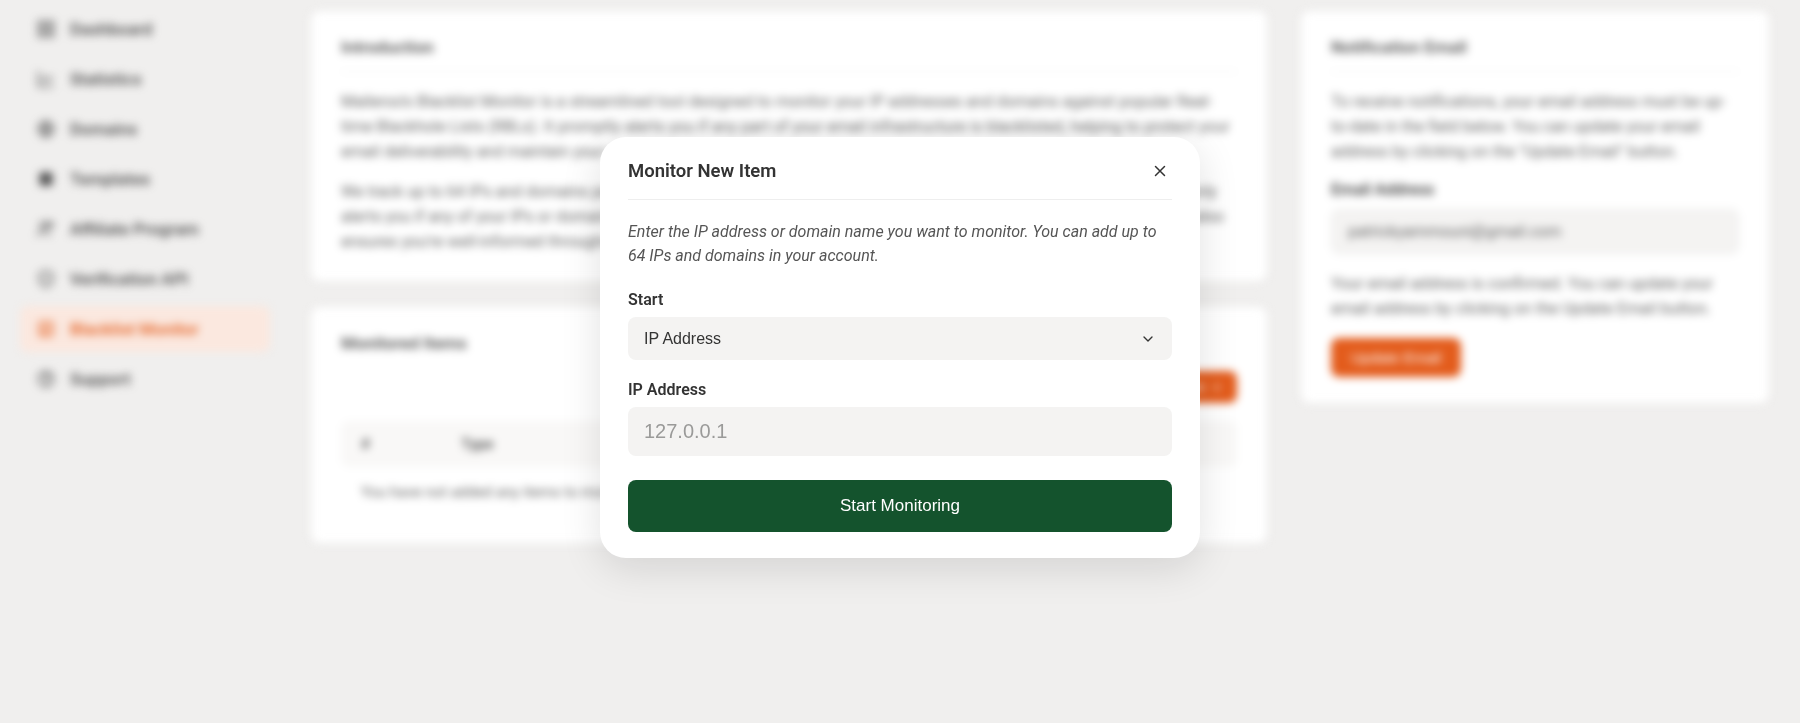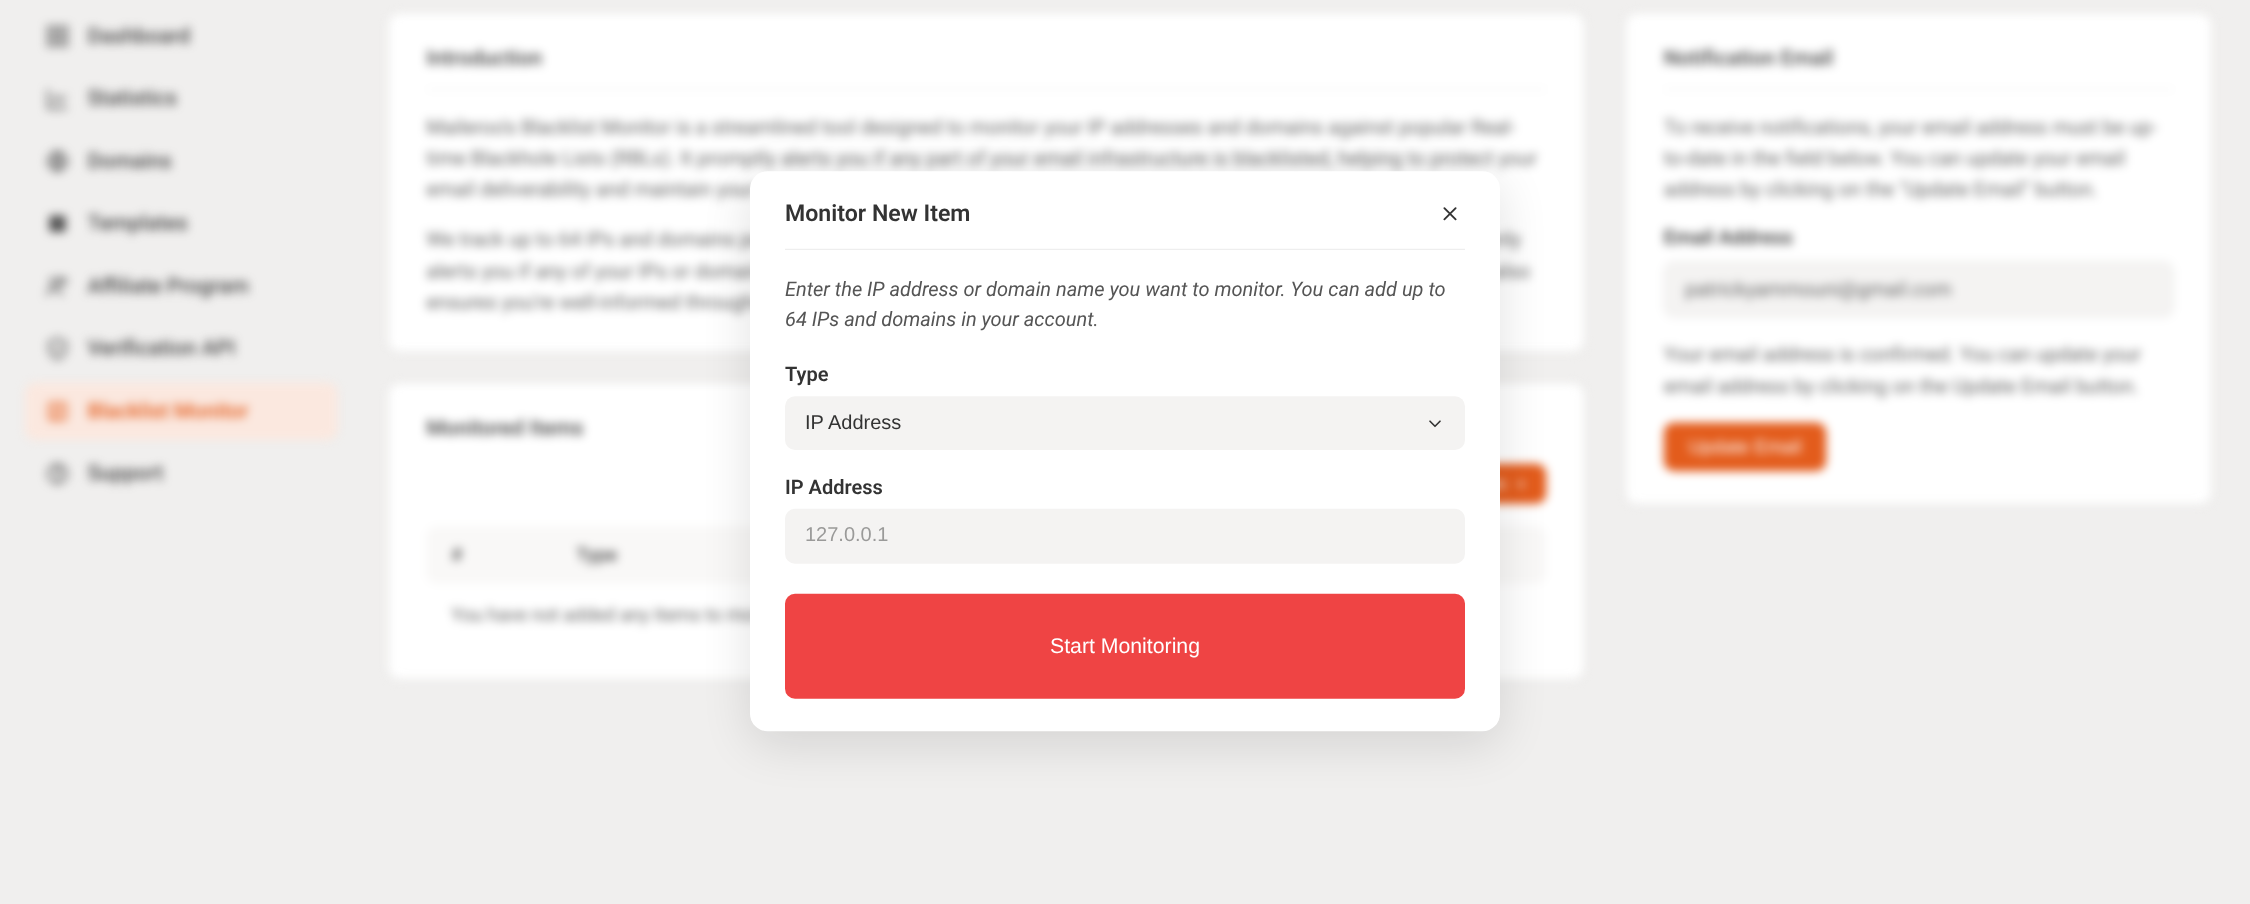--- a/index.html
+++ b/index.html
@@ -102,21 +102,21 @@
 
   
   .modal-backdrop {
     position:absolute; inset:0;
     display:flex; align-items:flex-start; justify-content:center;
     padding-top:137px;
   }
   .modal {
     width: 600px;
     background:#fff;
-    border-radius:14px;
+    border-radius:26px;
     box-shadow: 0 10px 40px rgba(0,0,0,0.12);
     padding: 22px 28px 26px 28px;
   }
   .modal-header {
     display:flex; justify-content:space-between; align-items:center;
     padding-bottom:16px; border-bottom:1px solid #eee;
   }
   .modal-title { font-size:18.5px; font-weight:600; color:#333;}
   .close-btn {
     width:24px; height:24px; display:flex; align-items:center; justify-content:center;
@@ -135,27 +135,27 @@
     width:100%; appearance:none; -webkit-appearance:none;
     background:transparent; border:none; padding:13px 40px 13px 16px;
     font-size:16px; color:#333; cursor:pointer; outline:none;
   }
   .select-wrap .chev {
     position:absolute; right:16px; top:50%; transform:translateY(-50%);
     pointer-events:none; color:#555;
   }
   .text-input {
     width:100%; background:#f4f3f2; border:none; border-radius:8px;
-    padding:13px 16px; font-size:16px; color:#c2410c; outline:none;
+    padding:13px 16px; font-size:20px; color:#c2410c; outline:none;
     margin-bottom:24px;
   }
   .text-input::placeholder { color:#9a9a99; }
   .submit-btn {
-    width:100%; background:#ef4444; color:#fff; border:none;
-    border-radius:8px; padding:32px; font-size:17px; font-weight:500;
+    width:100%; background:#14532d; color:#fff; border:none;
+    border-radius:8px; padding:16px; font-size:17px; font-weight:500;
     cursor:pointer;
   }
   svg { display:block; }
 </style>
 </head>
 <body>
 
 <div class="blurred">
   <div class="sidebar">
     <div class="sidebar-item">
@@ -280,21 +280,21 @@
         <span>
           <svg width="18" height="18" viewBox="0 0 24 24" fill="none" stroke="#333" stroke-width="2" stroke-linecap="round">
               <path d="M18 6L6 18M6 6l12 12"></path>
             </svg>
         </span>
       </button>
     </div>
     <div class="modal-body">
       <p>Enter the IP address or domain name you want to monitor. You can add up to 64 IPs and domains in your account.</p>
 
-      <label class="form-label">Type</label>
+      <label class="form-label">Start</label>
       <div class="select-wrap">
         <select>
           <option>IP Address</option>
         </select>
         <span class="chev">
           <svg width="16" height="16" viewBox="0 0 24 24" fill="none" stroke="#333" stroke-width="2" stroke-linecap="round" stroke-linejoin="round">
               <polyline points="6 9 12 15 18 9"></polyline>
             </svg>
         </span>
       </div>

